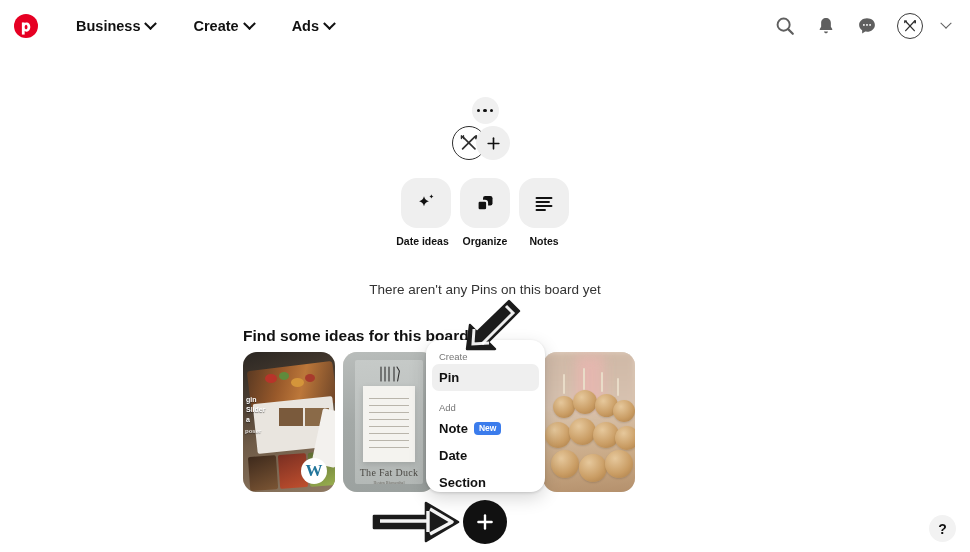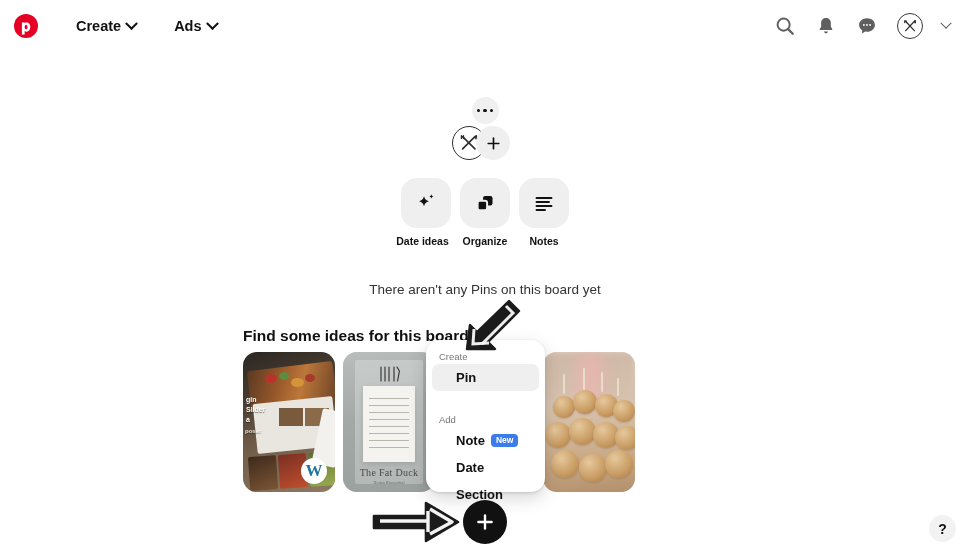--- a/index.html
+++ b/index.html
@@ -231,21 +231,21 @@
     background: #fff; border-radius: 14px;
     box-shadow: 0 1px 3px rgba(0,0,0,.14), 0 6px 18px rgba(0,0,0,.16);
     padding: 8px 6px; z-index: 20;
   }
   .menu-section {
     font-size: 9.5px; color: #767676; padding: 3px 7px 2px 7px;
   }
   .menu-item {
     display: flex; align-items: center; gap: 6px;
     font-size: 13px; font-weight: bold; color: #111;
-    padding: 6px 24px; border-radius: 7px; cursor: pointer;
+    padding: 6px 7px; border-radius: 7px; cursor: pointer;
   }
   .menu-item.active { background: #efefef; }
   .badge-new {
     display: inline-block; background: #3B7CEC; color: #fff;
     font-size: 8.5px; font-weight: bold; border-radius: 4px;
     padding: 2px 5px; line-height: 1;
   }
 
   
   .fab {
@@ -268,20 +268,24 @@
 </style>
 </head>
 <body>
 
 <div id="root">
 
   <div class="header">
     <div class="nav-left">
       <div class="logo">𝐩</div>
 
+      <div class="navitem">
+        <span>Business</span>
+        <span class="chev"></span>
+      </div>
       <div class="navitem">
         <span>Create</span>
         <span class="chev"></span>
       </div>
       <div class="navitem">
         <span>Ads</span>
         <span class="chev"></span>
       </div>
     </div>
 
@@ -493,21 +497,21 @@
 
   </div>
 
   <div class="menu">
 
     <div class="menu-section">Create</div>
     <div class="menu-item active">
       <span>Pin</span>
     </div>
 
-    <div class="menu-section" style="margin-top:20px;">Add</div>
+    <div class="menu-section" style="margin-top:8px;">Add</div>
     <div class="menu-item">
       <span>Note</span>
       <span class="badge-new">New</span>
     </div>
     <div class="menu-item">
       <span>Date</span>
     </div>
     <div class="menu-item">
       <span>Section</span>
     </div>

